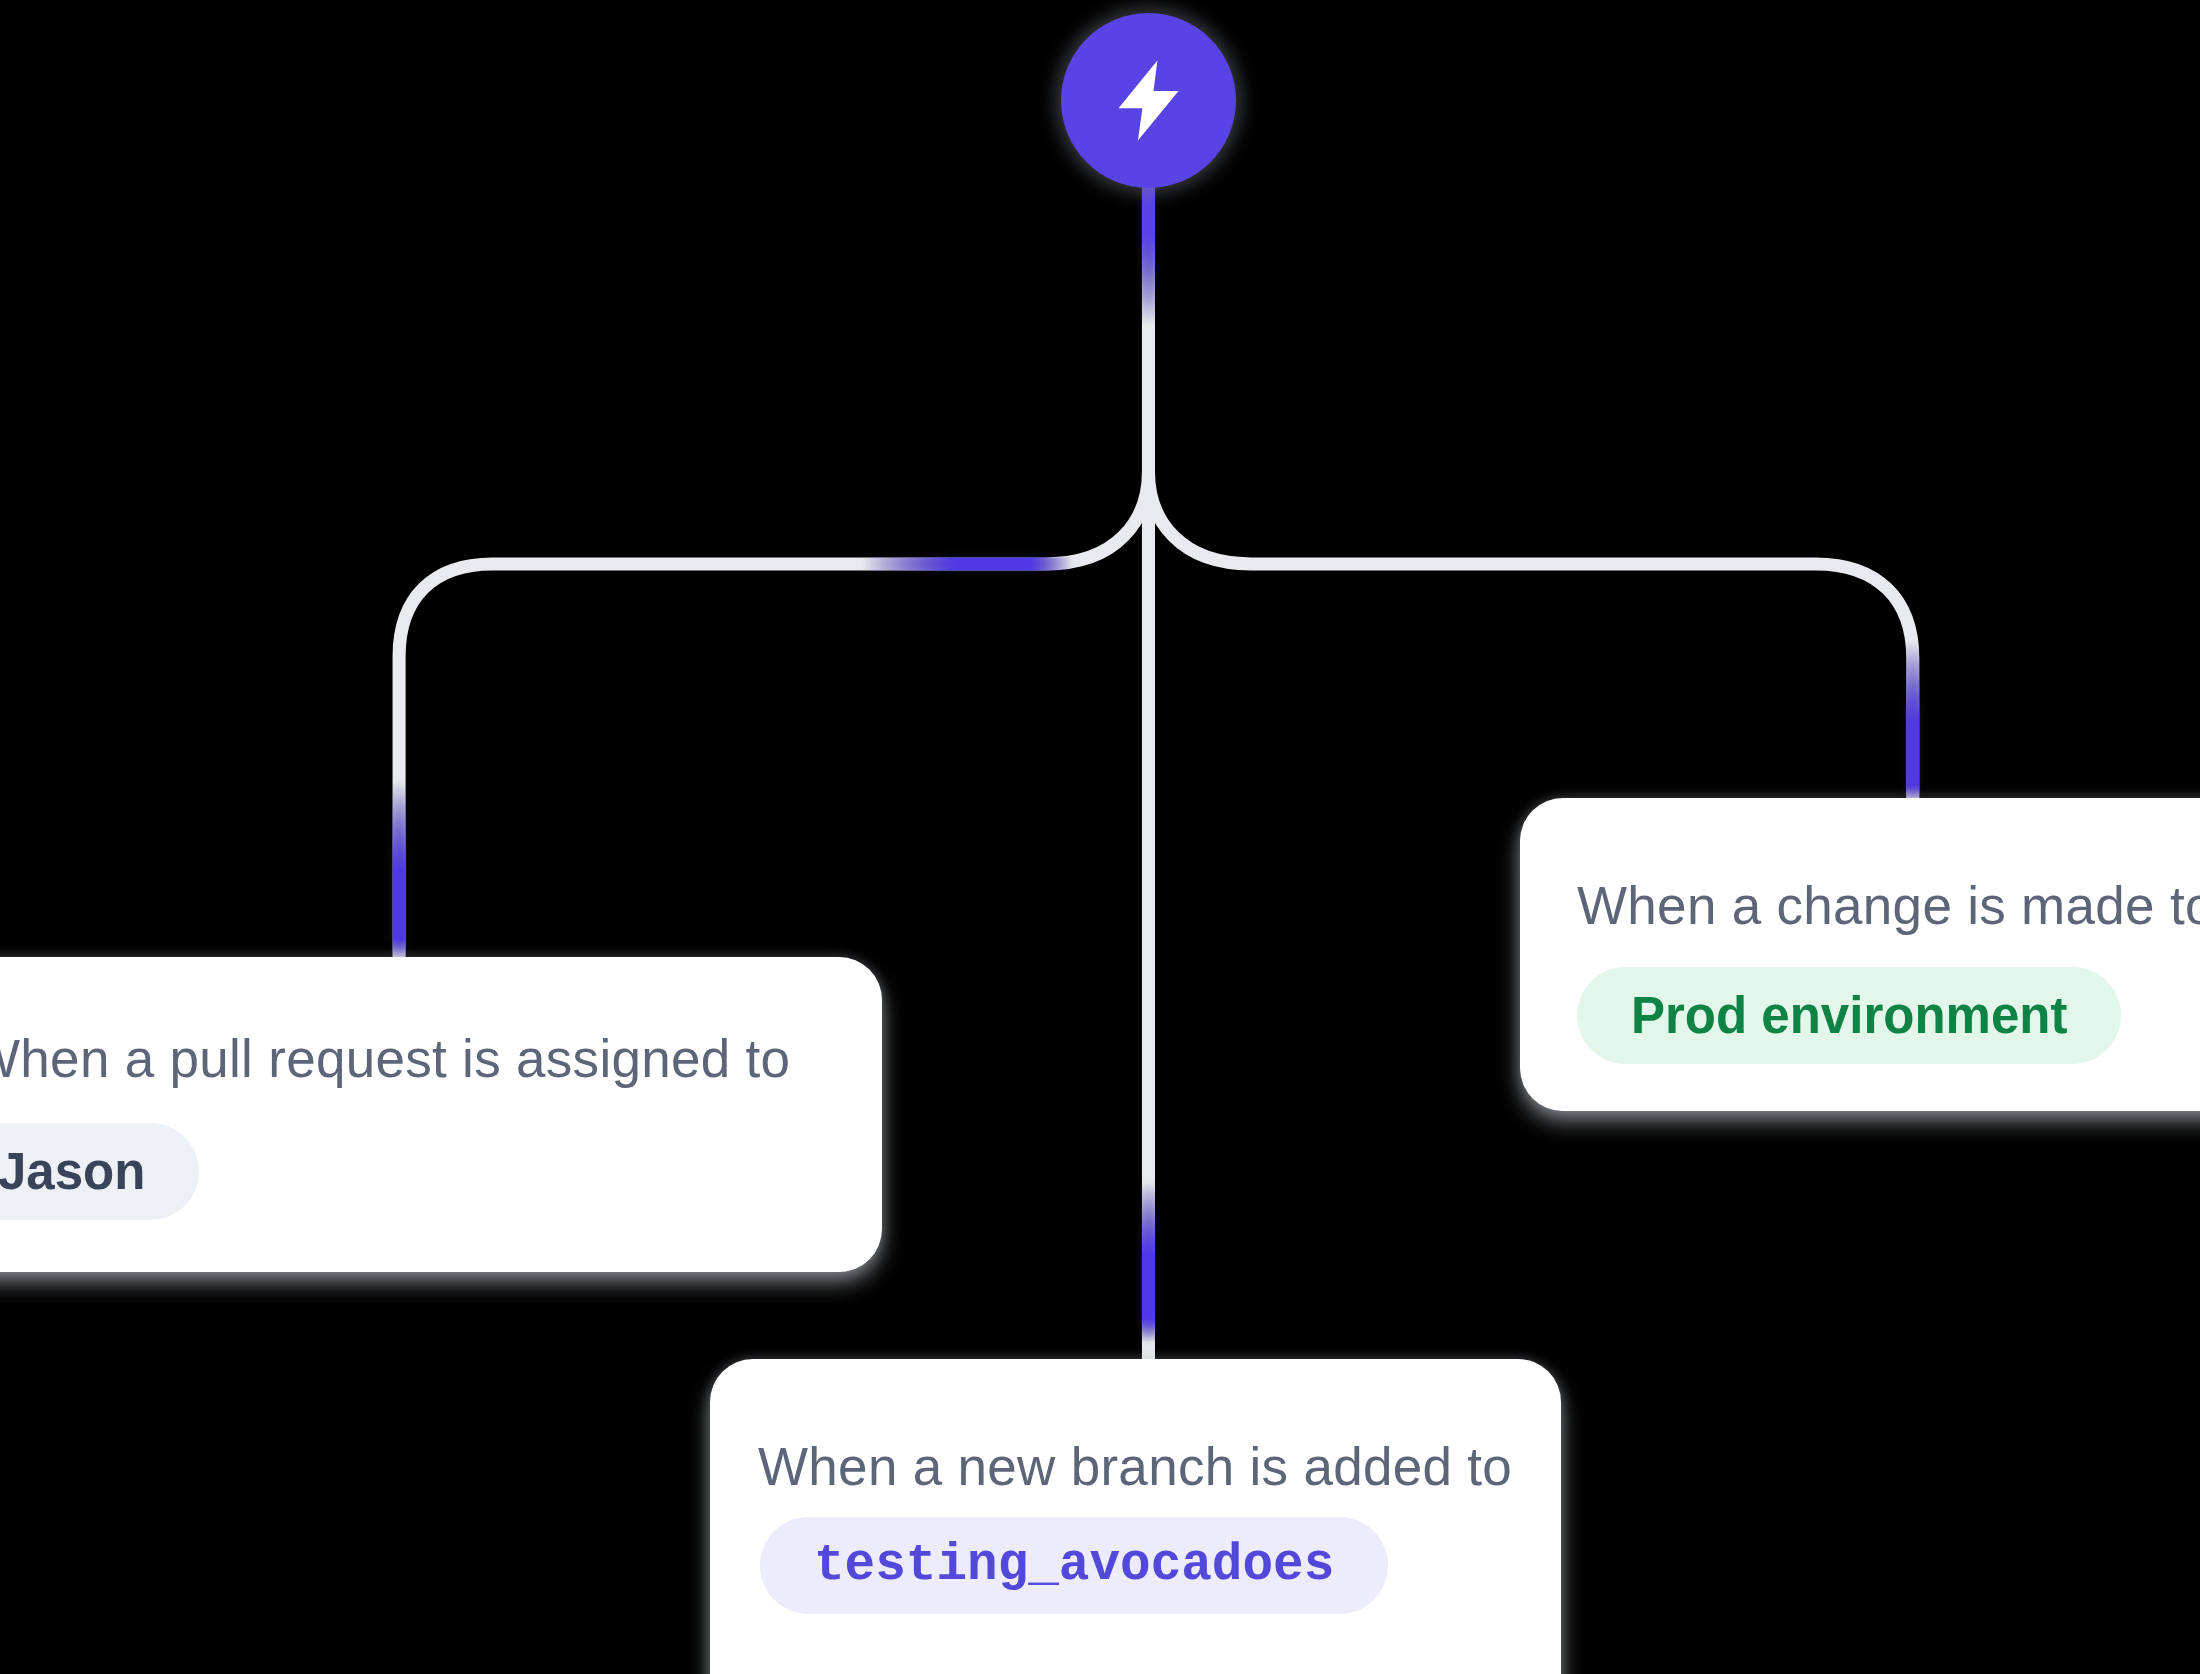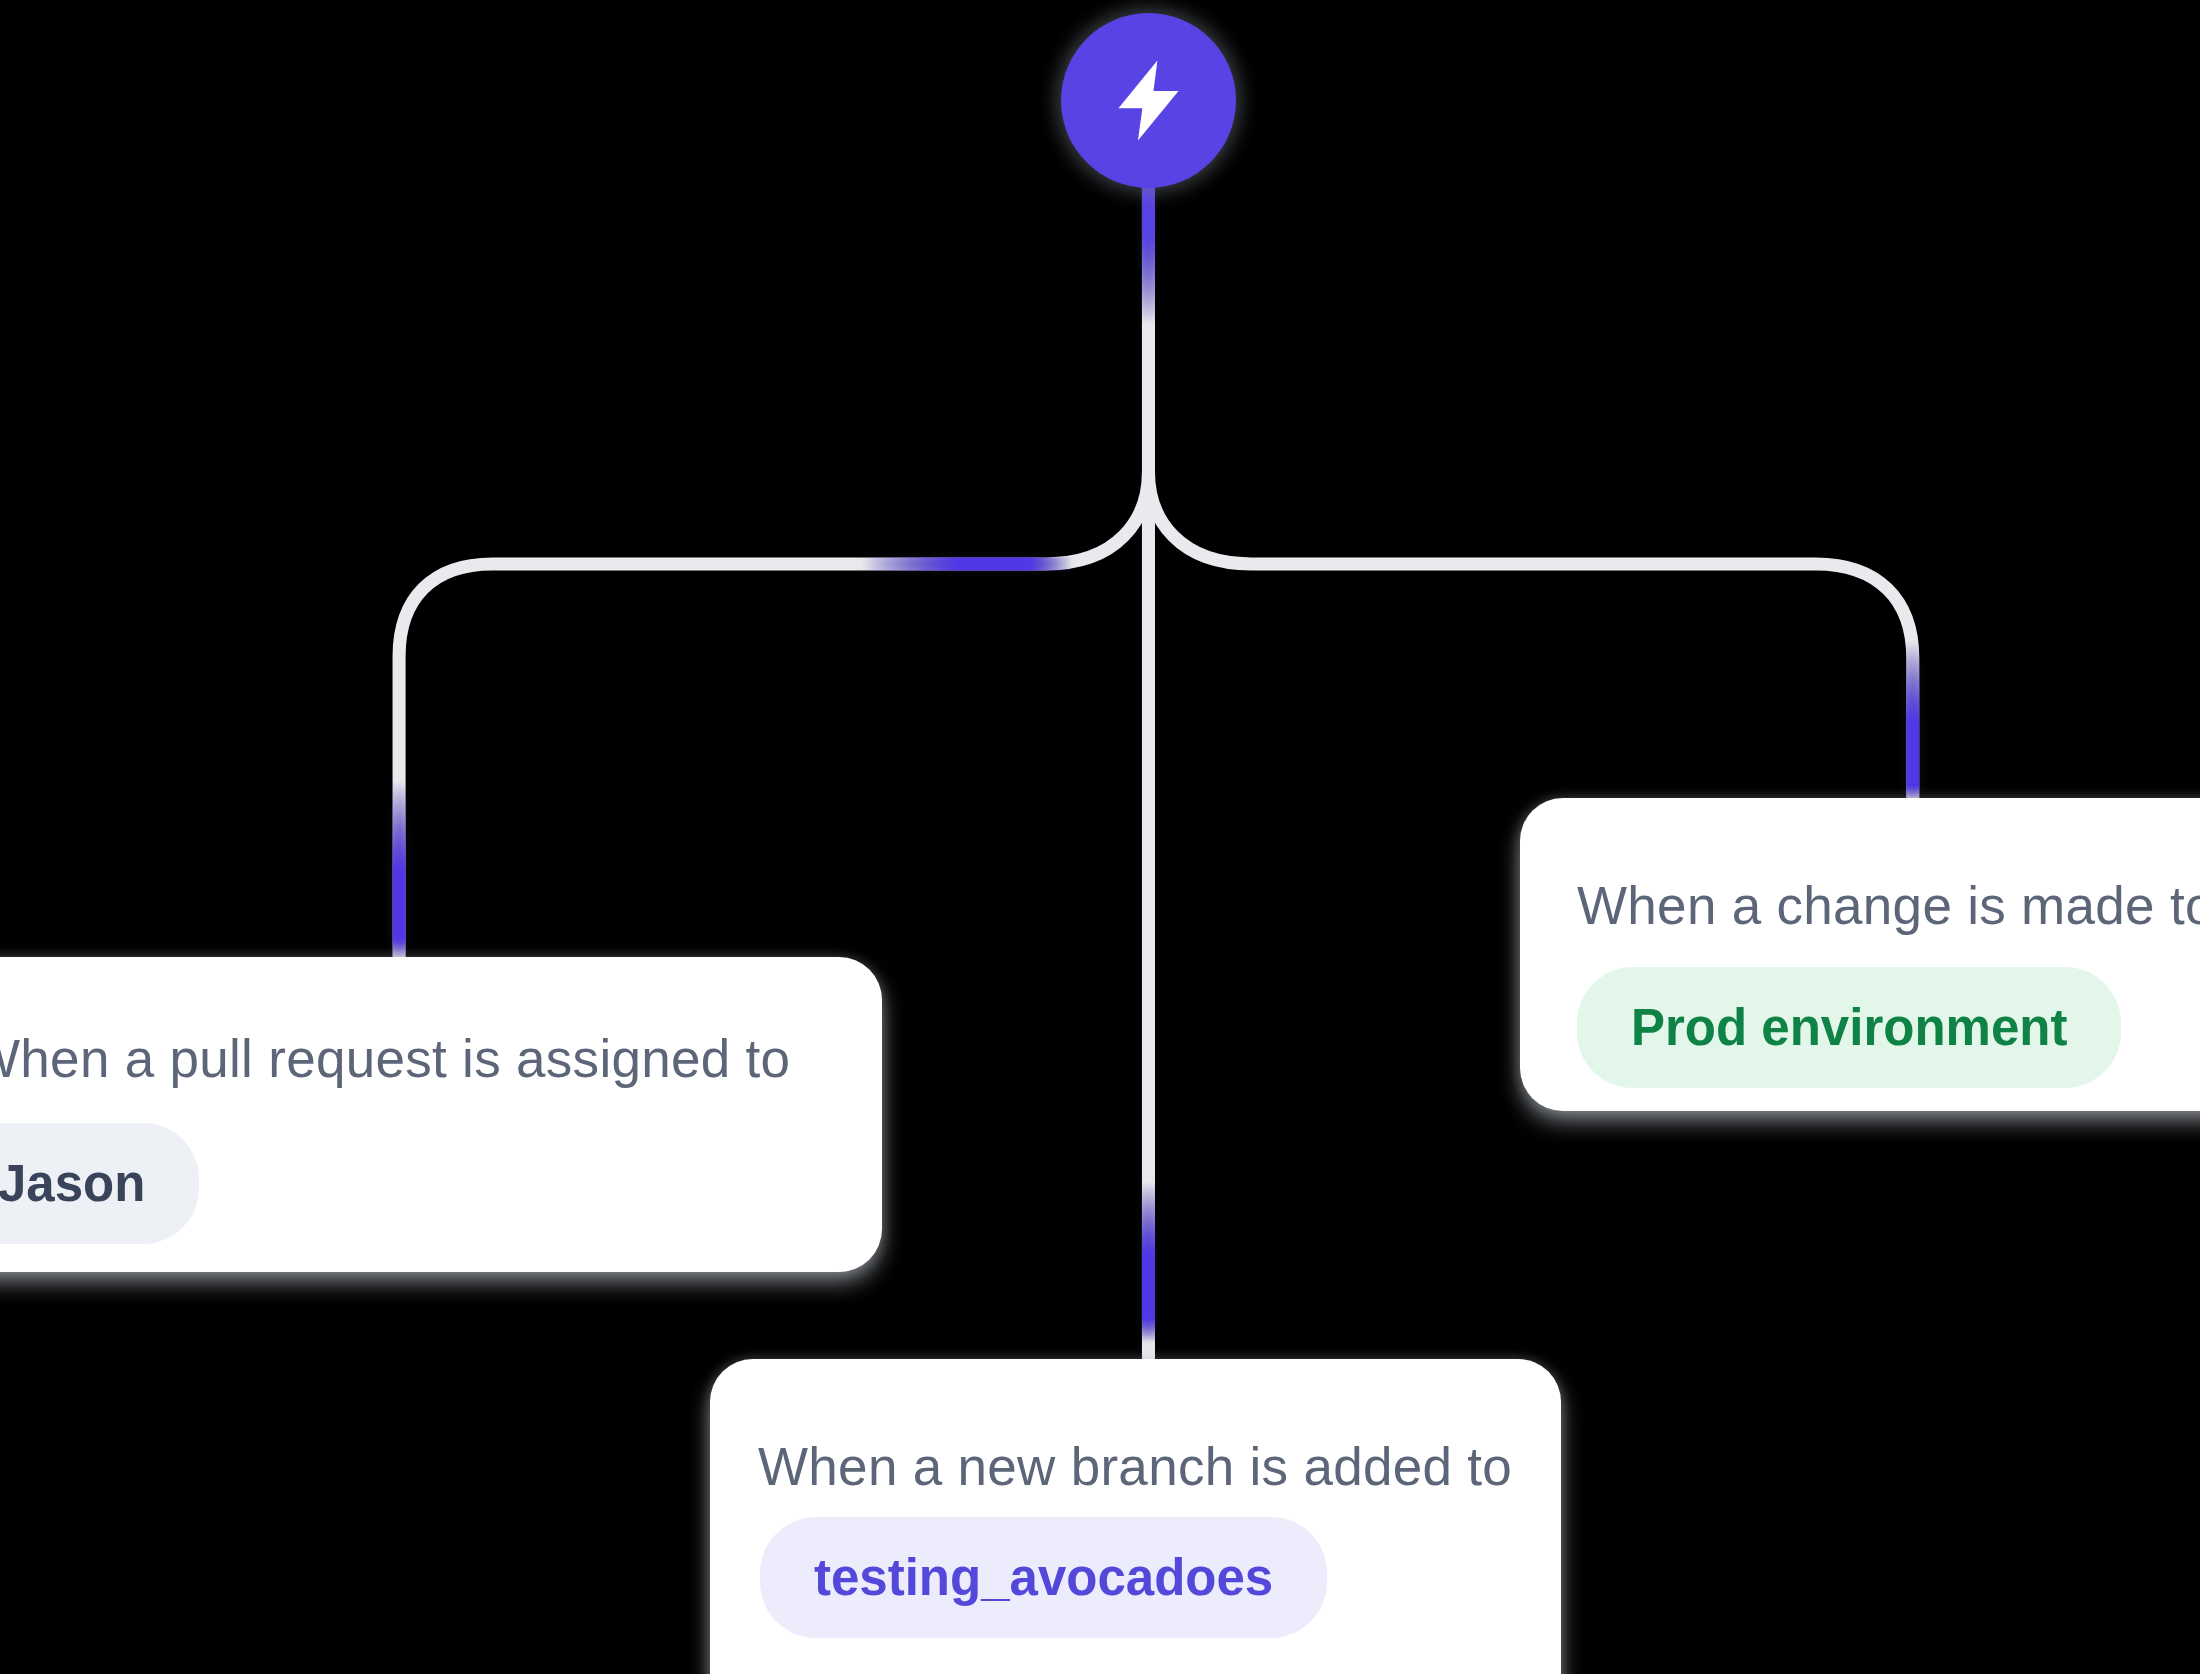--- a/index.html
+++ b/index.html
@@ -36,28 +36,28 @@
     white-space:nowrap;
     font-size:53px;
     line-height:56px;
     color:#5D6678;
     letter-spacing:0.3px;
   }
   .badge{
     position:absolute;
     display:inline-flex;align-items:center;justify-content:center;
     height:89px;
-    padding:16px 54px;
+    padding:4px 54px;
     border-radius:56px;
     font-size:51px;
     font-weight:600;
     white-space:nowrap;
   }
   .badge--neutral{background:#EDF0F4;color:#39435A;}
-  .badge--purple{background:#EDECFC;color:#5348DA;}
+  .badge--purple{background:#EDECFC;color:#5348DA;font-family:Liberation Mono, monospace;}
   .badge--green{background:#E3F6EA;color:#0F8345;}
 
   .card--pull{left:-196px;top:957px;width:1078px;height:315px;}
   .card--pull .card-text{left:166px;top:74px;}
   .card--pull .badge{left:140px;top:166px;}
 
   .card--branch{left:710px;top:1359px;width:851px;height:373px;}
   .card--branch .card-text{left:48px;top:80px;}
   .card--branch .badge{left:50px;top:158px;}
 

